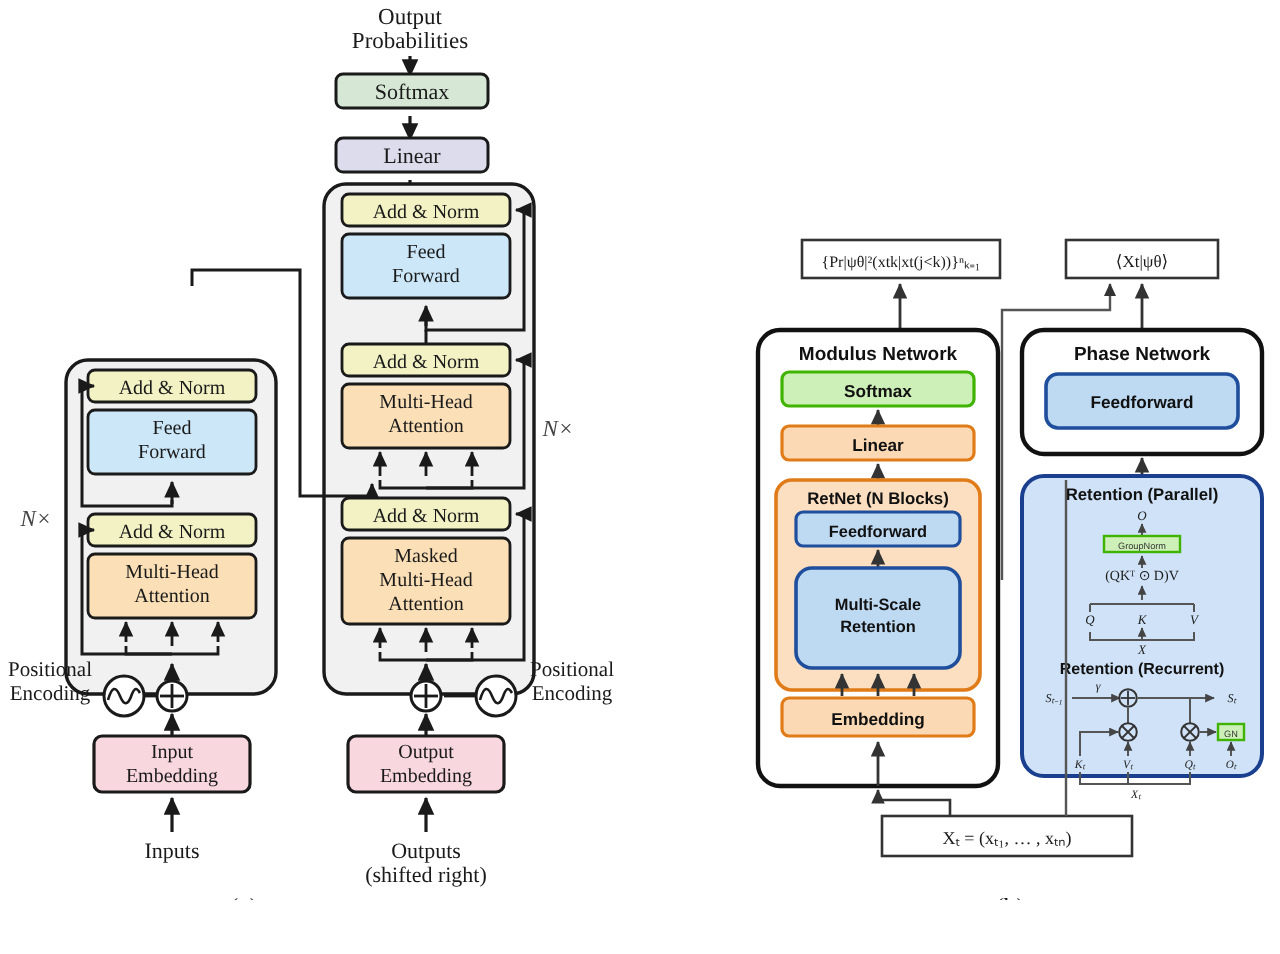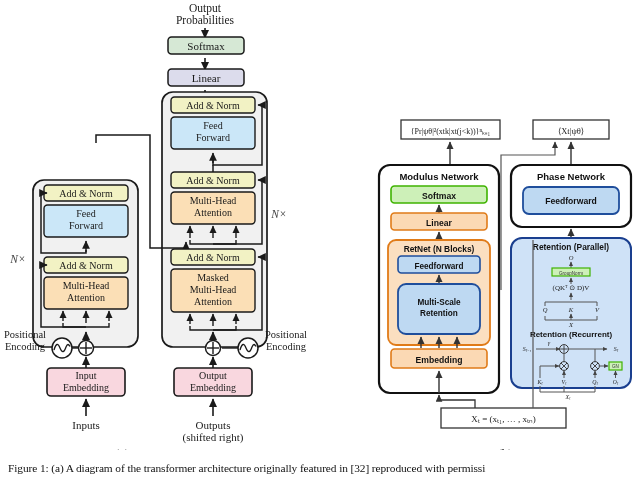--- a/index.html
+++ b/index.html
@@ -274,15 +274,14 @@
     <text x="213" y="399" text-anchor="middle" font-size="5.8" font-style="italic" fill="#222">Xₜ</text>
 
     <rect x="86" y="408" width="125" height="20" fill="#ffffff" stroke="#333" stroke-width="1.3"></rect>
     <text x="148.5" y="422" text-anchor="middle" font-size="9" class="bxlabel">Xₜ = (xₜ₁, … , xₜₙ)</text>
     <path d="M120,408 L120,400 L84,400 L84,395" stroke="#333" stroke-width="1.3" fill="none" marker-end="url(#bh)"></path>
     <line x1="178" y1="408" x2="178" y2="240" stroke="#555" stroke-width="1.2"></line>
 
     <text x="150" y="458" text-anchor="middle" class="panel-letter">(b)</text>
   </svg>
 
-  <div class="caption-line">Figure 1: (a) A diagram of the transformer architecture originally featured in [32] reproduced with permissi</div>
 
 </div>
 
 </body></html>

